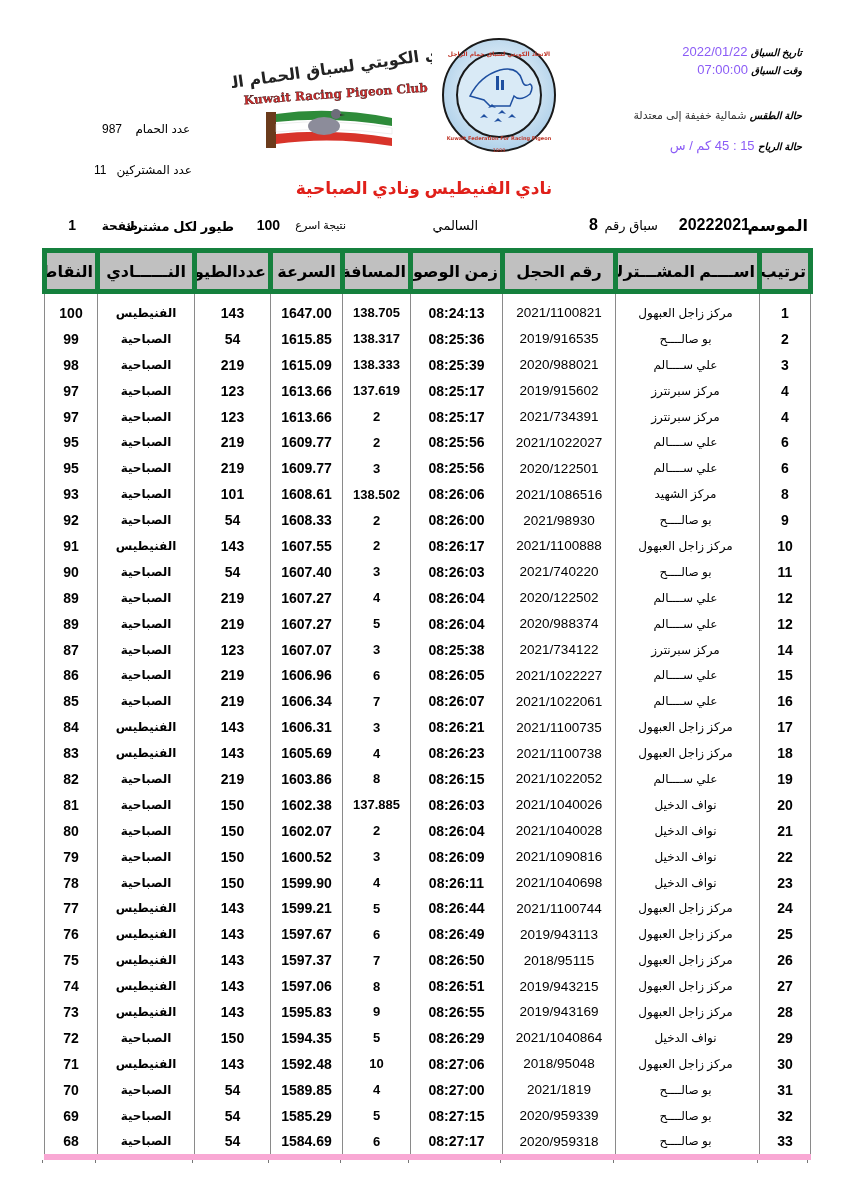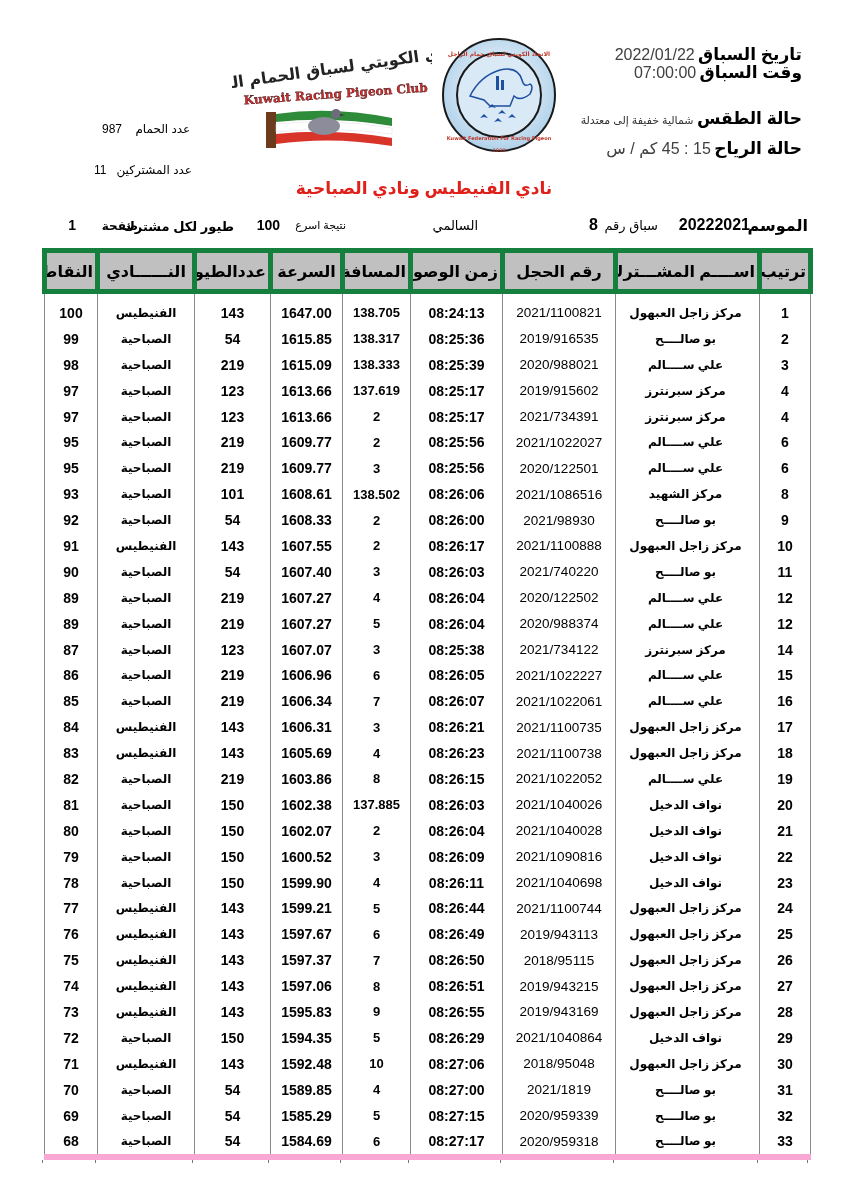--- a/index.html
+++ b/index.html
@@ -1,30 +1,30 @@
 <!DOCTYPE html>
 <html><head>
 <meta charset="utf-8">
 <style>
   html, body { margin:0; padding:0; background:#ffffff; }
   body { width:848px; height:1200px; position:relative; overflow:hidden; font-family:"Liberation Sans", "DejaVu Sans", sans-serif; color:#000; }
   .info-line { position:absolute; right:46px; font-size:12px; white-space:nowrap; direction:rtl; }
-  .info-line b { font-weight:bold; font-size:17px; }
-  .info-line .v { font-size:16px; color:#404040; }
+  .info-line b { font-weight:bold; font-size:10px;font-style:italic; }
+  .info-line .v { font-size:13px; color:#8b5cf6; }
   .count-line { position:absolute; font-size:12px; direction:rtl; white-space:nowrap; }
   .title-red { position:absolute; left:0; width:848px; top:178px; text-align:center; color:#e0201a; font-size:17px; font-weight:bold; direction:rtl; }
   .meta-row { position:absolute; top:216px; left:42px; width:766px; height:24px; font-weight:bold; direction:rtl; }
   .meta-row span { position:absolute; top:0; white-space:nowrap; }
   table.results { position:absolute; left:42px; top:248px; width:766px; border-collapse:collapse; direction:rtl; table-layout:fixed; }
   table.results th { background:#c0c0c0; font-weight:bold; font-size:16px; height:36px; border:5px solid #15803d; padding:0 2px; white-space:nowrap; overflow:hidden; text-align:center; }
   table.results td { height:25.9px; padding:0; border-left:1px solid #8a8a8a; border-right:1px solid #8a8a8a; font-size:14px; text-align:center; white-space:nowrap; }
   table.results tr.spacer td { height:6px; }
   table.results tr:last-child td { border-bottom:6px solid #f9a8d4; }
   td.num { font-weight:bold; font-size:14.5px; }
-  td.name { text-align:center; padding-right:4px !important; font-size:12px !important;font-weight:bold; }
+  td.name { text-align:center; padding-right:4px !important; font-size:12px !important; }
   td.club { font-size:12px !important; font-weight:bold; }
   td.ring { font-size:13.5px !important; font-weight:normal; }
   td.dist { font-size:13px !important; font-weight:bold; }
   .dots { position:absolute; top:1160px; left:42px; width:766px; height:4px; }
   .dots i { position:absolute; top:0; width:1px; height:3px; background:#777; }
   .logo-wrap { position:absolute; }
 </style>
 </head>
 <body>
 

